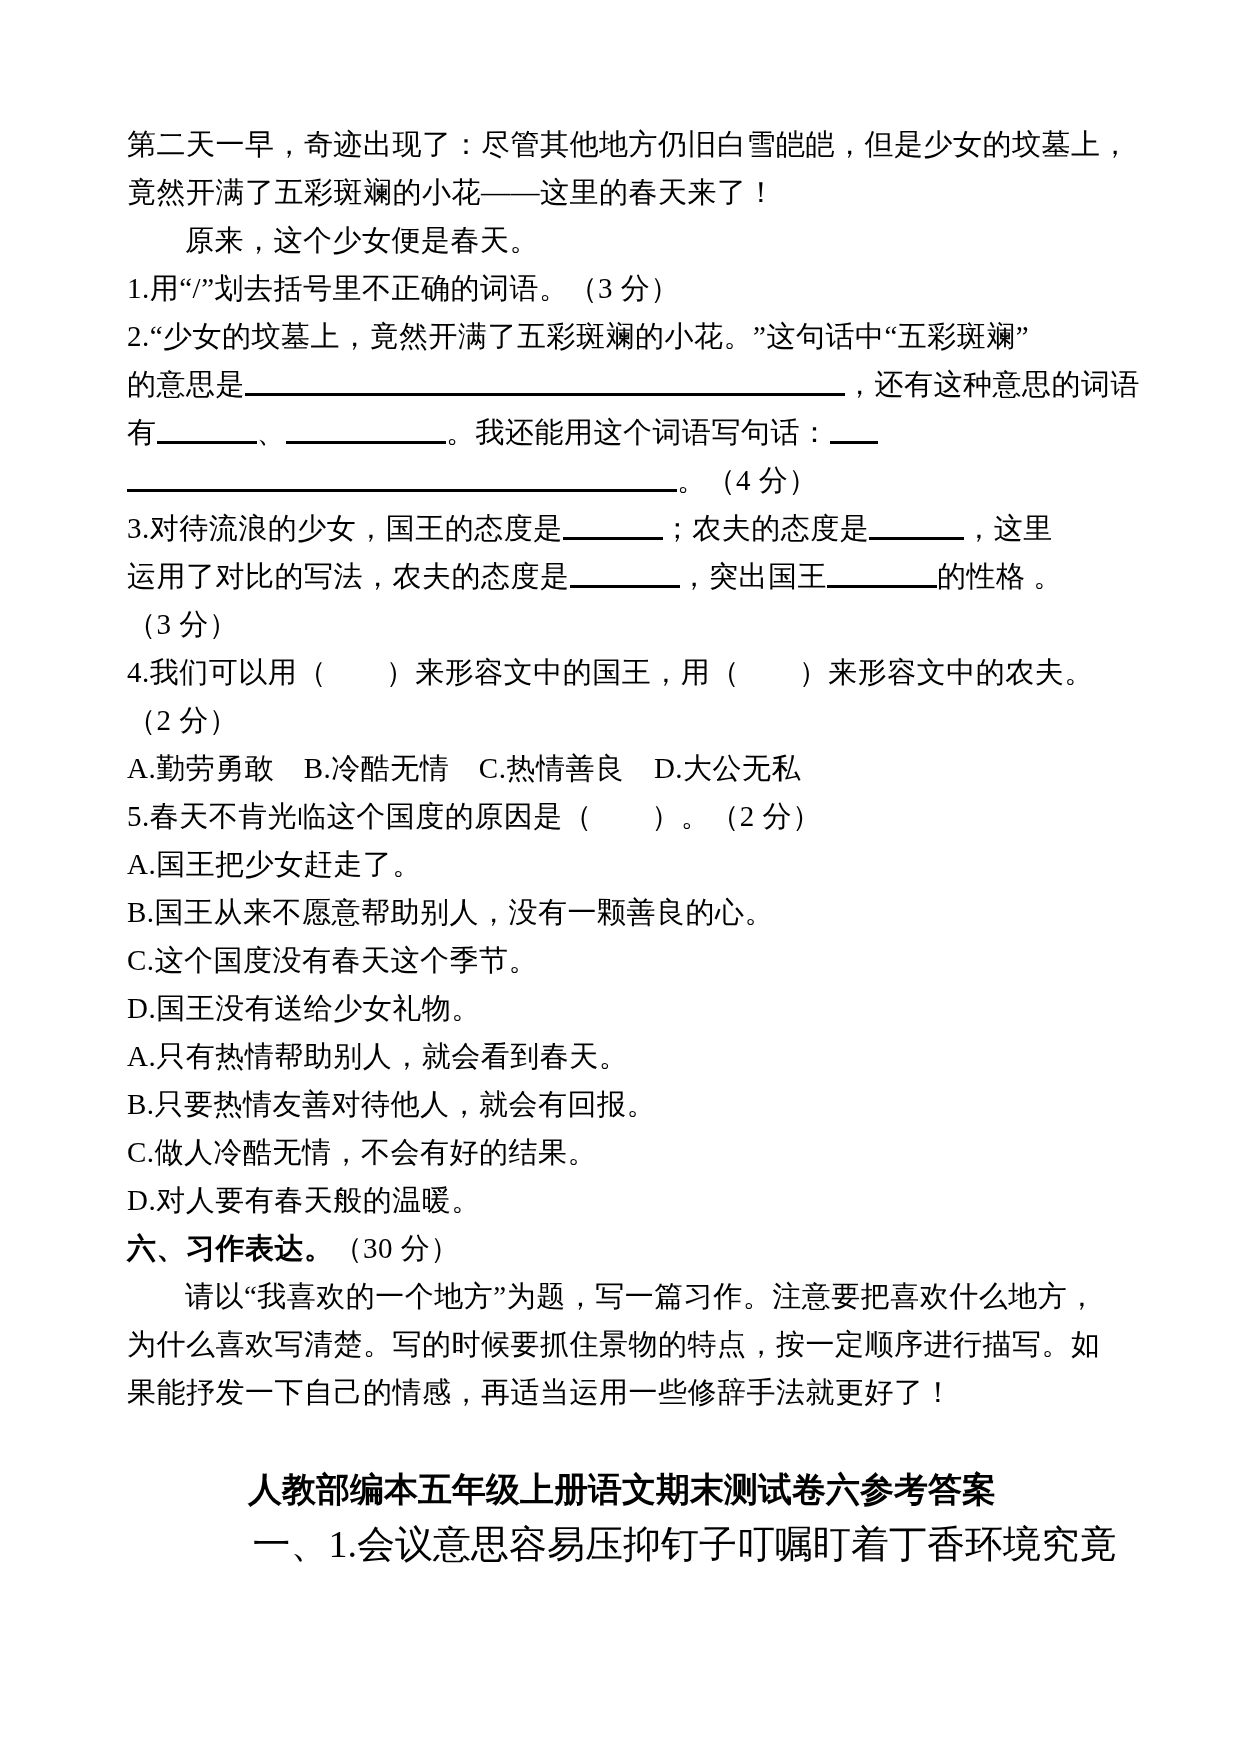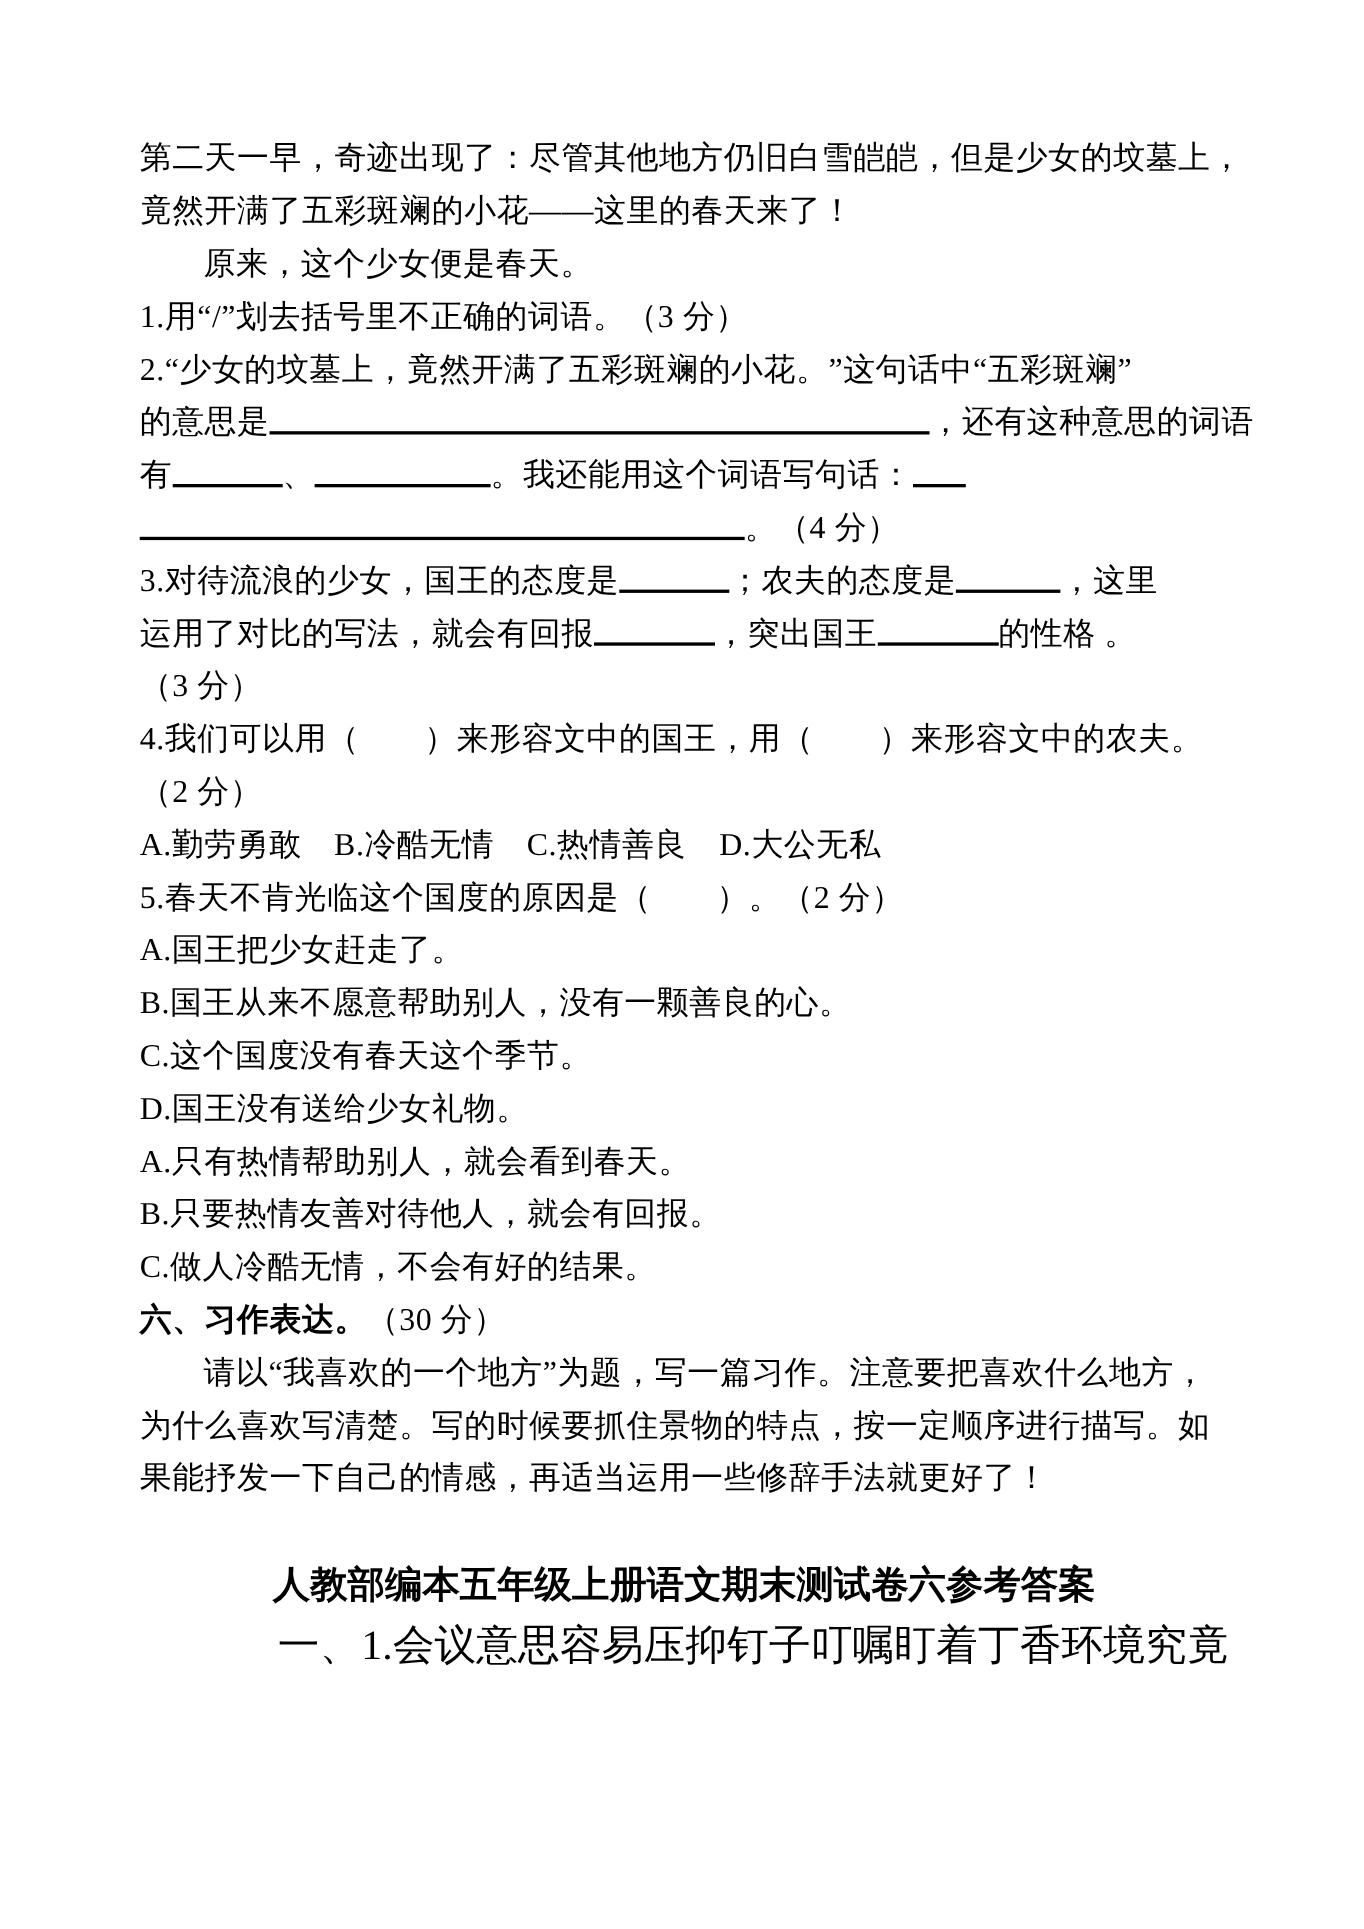--- a/index.html
+++ b/index.html
@@ -66,33 +66,34 @@
     <div id="doc-lines">
         <div class="line"><span class="seg">第二天一早，奇迹出现了：尽管其他地方仍旧白雪皑皑，但是少女的坟墓上，</span></div>
         <div class="line"><span class="seg">竟然开满了五彩斑斓的小花——这里的春天来了！</span></div>
         <div class="line indent"><span class="seg">原来，这个少女便是春天。</span></div>
         <div class="line"><span class="seg">1.用“/”划去括号里不正确的词语。（3 分）</span></div>
         <div class="line"><span class="seg">2.“少女的坟墓上，竟然开满了五彩斑斓的小花。”这句话中“五彩斑斓”</span></div>
         <div class="line"><span class="seg">的意思是</span><span class="blank" style="width: 600px;"></span><span class="seg">，还有这种意思的词语</span></div>
         <div class="line"><span class="seg">有</span><span class="blank" style="width: 100px;"></span><span class="seg">、</span><span class="blank" style="width: 160px;"></span><span class="seg">。我还能用这个词语写句话：</span><span class="blank" style="width: 48px;"></span></div>
         <div class="line"><span class="blank" style="width: 550px;"></span><span class="seg">。（4 分）</span></div>
         <div class="line"><span class="seg">3.对待流浪的少女，国王的态度是</span><span class="blank" style="width: 100px;"></span><span class="seg">；农夫的态度是</span><span class="blank" style="width: 95px;"></span><span class="seg">，这里</span></div>
-        <div class="line"><span class="seg">运用了对比的写法，就会有回报</span><span class="blank" style="width: 110px;"></span><span class="seg">，突出国王</span><span class="blank" style="width: 110px;"></span><span class="seg">的性格 。</span></div>
+        <div class="line"><span class="seg">运用了对比的写法，农夫的态度是</span><span class="blank" style="width: 110px;"></span><span class="seg">，突出国王</span><span class="blank" style="width: 110px;"></span><span class="seg">的性格 。</span></div>
         <div class="line"><span class="seg">（3 分）</span></div>
         <div class="line"><span class="seg">4.我们可以用（　　）来形容文中的国王，用（　　）来形容文中的农夫。</span></div>
         <div class="line"><span class="seg">（2 分）</span></div>
         <div class="line"><span class="seg">A.勤劳勇敢　B.冷酷无情　C.热情善良　D.大公无私</span></div>
         <div class="line"><span class="seg">5.春天不肯光临这个国度的原因是（　　）。（2 分）</span></div>
         <div class="line"><span class="seg">A.国王把少女赶走了。</span></div>
         <div class="line"><span class="seg">B.国王从来不愿意帮助别人，没有一颗善良的心。</span></div>
         <div class="line"><span class="seg">C.这个国度没有春天这个季节。</span></div>
         <div class="line"><span class="seg">D.国王没有送给少女礼物。</span></div>
         <div class="line"><span class="seg">A.只有热情帮助别人，就会看到春天。</span></div>
         <div class="line"><span class="seg">B.只要热情友善对待他人，就会有回报。</span></div>
         <div class="line"><span class="seg">C.做人冷酷无情，不会有好的结果。</span></div>
+        <div class="line"><span class="seg">D.对人要有春天般的温暖。</span></div>
         <div class="line"><span class="seg bold">六、习作表达。</span><span class="seg">（30 分）</span></div>
         <div class="line indent"><span class="seg">请以“我喜欢的一个地方”为题，写一篇习作。注意要把喜欢什么地方，</span></div>
         <div class="line"><span class="seg">为什么喜欢写清楚。写的时候要抓住景物的特点，按一定顺序进行描写。如</span></div>
         <div class="line"><span class="seg">果能抒发一下自己的情感，再适当运用一些修辞手法就更好了！</span></div>
       </div>
     <div class="answers-heading">人教部编本五年级上册语文期末测试卷六参考答案</div>
     <div class="answers-line" id="answers-line">
         <span>一、1.会议</span>
         <span>意思</span>
         <span>容易</span>

